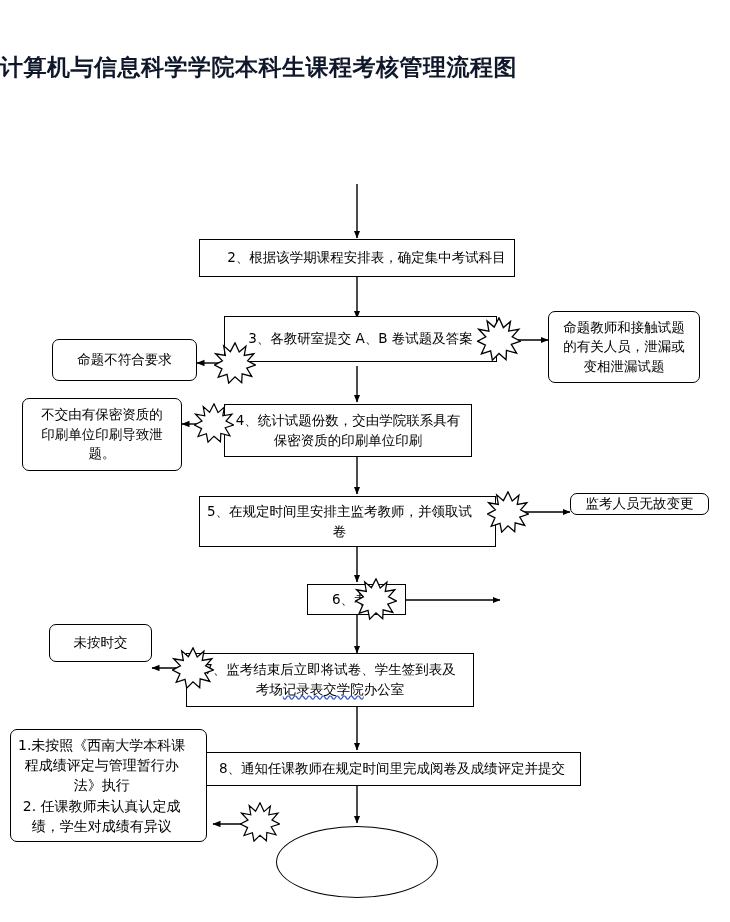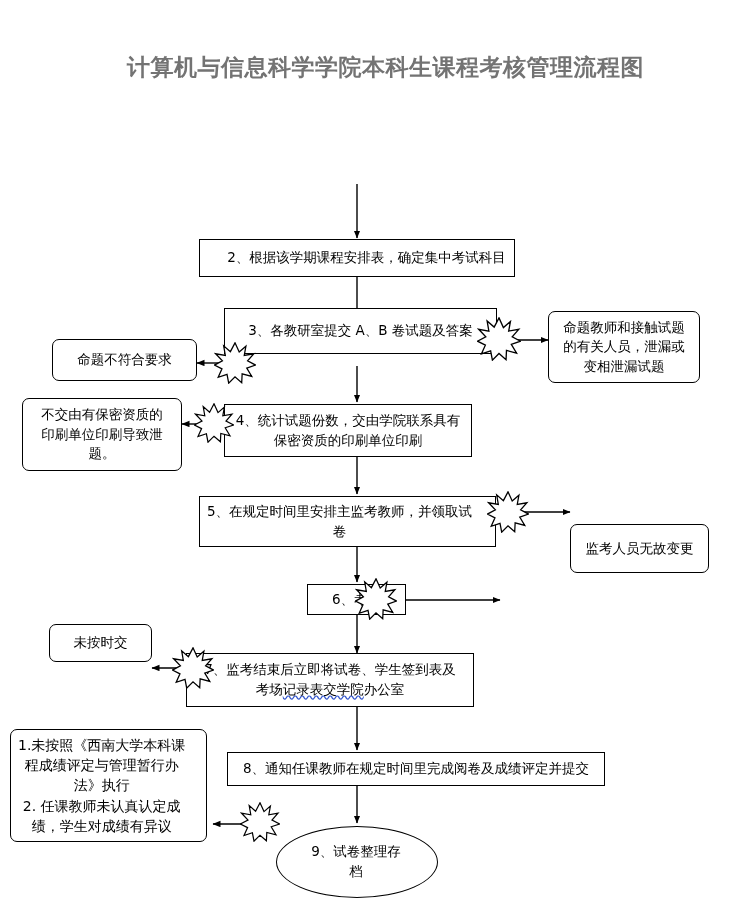--- a/index.html
+++ b/index.html
@@ -80,26 +80,26 @@
   .ellipse-node .txt {
     display: block;
     white-space: pre-line;
     padding: 0 14px;
   }
   #page-title {
     position: absolute;
     left: 0;
     top: 52px;
     width: 644px;
-    text-align: right;
+    text-align: left;
     font-family: "DejaVu Serif", "Liberation Serif", serif;
     font-weight: bold;
     font-size: 23px;
     letter-spacing: 0.5px;
-    color: #737373;
+    color: #0f172a;
     z-index: 4;
   }
   .spellcheck {
     text-decoration: underline wavy #3355cc;
     text-decoration-skip-ink: none;
   }
   .star {
     position: absolute;
     z-index: 5;
   }
@@ -171,21 +171,21 @@
   </svg>
   <svg class="star" style="left:240px; top:802px;" width="40" height="40" viewBox="0 0 100 100">
     <polygon points="50,2 60,24 76,10 72,32 95,28 80,45 99,55 78,62 90,82 67,76 66,97 50,83 35,98 31,77 10,84 19,64 1,55 20,45 4,28 27,32 23,9 39,23" fill="#fff" stroke="#000" stroke-width="3"></polygon>
   </svg>
 
 
   <div class="node rect" style="left:199px; top:239px; width:316px; height:38px;padding-left:19px;">
     <span class="txt">2、根据该学期课程安排表，确定集中考试科目</span>
   </div>
 
-  <div class="node rect" style="left:224px; top:308px; width:273px; height:46px;">
+  <div class="node rect" style="left:224px; top:316px; width:273px; height:46px;">
     <span class="txt">3、各教研室提交 A、B 卷试题及答案</span>
   </div>
 
   <div class="node rounded" style="left:52px; top:339px; width:145px; height:42px;">
     <span class="txt">命题不符合要求</span>
   </div>
 
   <div class="node rounded" style="left:548px; top:311px; width:152px; height:72px;">
     <span class="txt">命题教师和接触试题
 的有关人员，泄漏或
@@ -201,49 +201,47 @@
     <span class="txt">不交由有保密资质的
 印刷单位印刷导致泄
 题。</span>
   </div>
 
   <div class="node rect align-left" style="left:199px; top:496px; width:297px; height:51px;">
     <span class="txt">5、在规定时间里安排主监考教师，并领取试
 卷</span>
   </div>
 
-  <div class="node rounded" style="left:570px; top:493px; width:139px; height:49px;margin-top:31px;">
+  <div class="node rounded" style="left:570px; top:493px; width:139px; height:22px;">
     <span class="txt">监考人员无故变更</span>
   </div>
 
   <div class="node rect" style="left:307px; top:584px; width:99px; height:31px;">
     <span class="txt">6、考试</span>
   </div>
 
 
   <div class="node rect" style="left:186px; top:653px; width:288px; height:54px;">
     <span class="txt"><span>7、监考结束后立即将试卷、学生签到表及
 考场</span><span class="spellcheck">记录表交学院</span><span>办公室</span></span>
   </div>
 
   <div class="node rounded" style="left:49px; top:624px; width:103px; height:38px;">
     <span class="txt">未按时交</span>
   </div>
 
-  <div class="node rect" style="left:227px; top:752px; width:378px; height:34px;">
+  <div class="node rect" style="left:203px; top:752px; width:378px; height:34px;">
     <span class="txt">8、通知任课教师在规定时间里完成阅卷及成绩评定并提交</span>
   </div>
 
   <div class="node rounded align-left" style="left:10px; top:729px; width:197px; height:113px; font-size:14px;">
     <span class="txt">1.未按照《西南大学本科课
 程成绩评定与管理暂行办
 法》执行
 2.  任课教师未认真认定成
 绩，学生对成绩有异议</span>
   </div>
 
   <div class="ellipse-node" style="left:276px; top:826px; width:160px; height:70px;">
     <span class="ell-shape"></span>
-    <span class="txt">9、试卷整理存
-档</span>
   </div>
 
 </div>
 
 </body></html>

